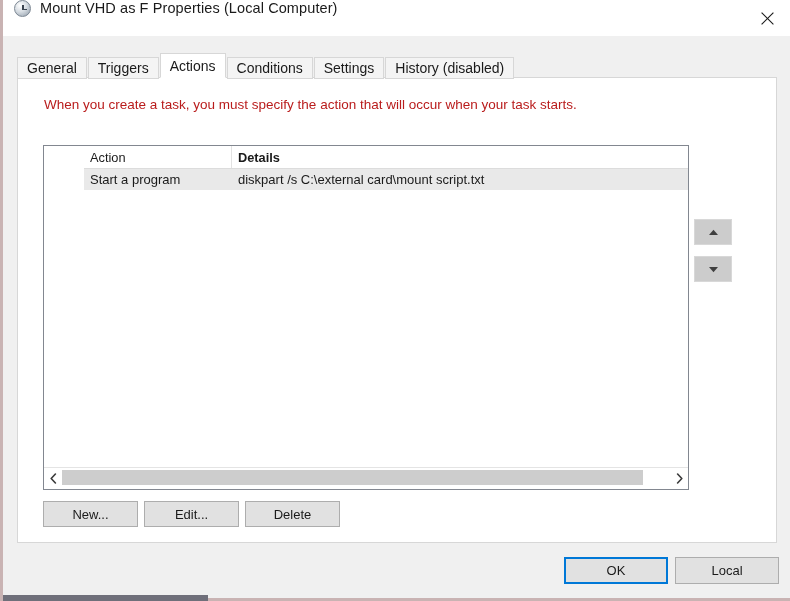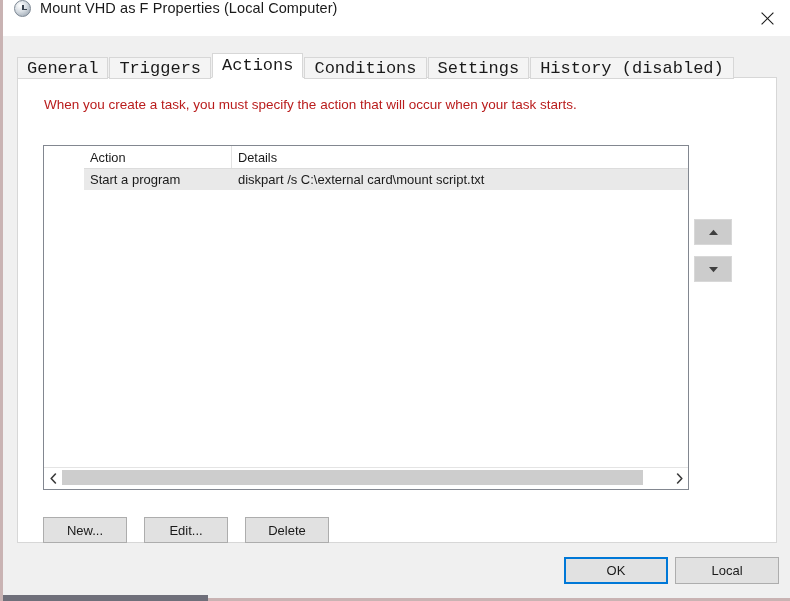--- a/index.html
+++ b/index.html
@@ -99,27 +99,26 @@
     height: 22px;
     padding: 0 9px;
     margin-right: 1px;
     box-sizing: border-box;
     background: #f4f4f4;
     border: 1px solid #d7d7d7;
     border-bottom: 1px solid #d7d7d7;
     display: flex;
     align-items: center;
     justify-content: center;
-    font-size: 17px;
+    font-size: 14px;
     color: #1a1a1a;
     white-space: nowrap;
     cursor: default;
     position: relative;
     top: 1px;
-    font-family: Liberation Mono, monospace;
   }
   .tab.selected {
     background: #ffffff;
     height: 25px;
     top: 0;
     border: 1px solid #d7d7d7;
     border-bottom: 1px solid #ffffff;
     z-index: 4;
   }
 
@@ -169,21 +168,21 @@
     display: flex;
     align-items: center;
     padding-left: 6px;
     font-size: 12.8px;
     color: #1a1a1a;
     border-right: 1px solid #e2e2e2;
     cursor: default;
     white-space: nowrap;
   }
   .lv-th.col-action { width: 148px; }
-  .lv-th.col-details { flex: 1 1 auto; border-right: none; }
+  .lv-th.col-details { flex: 1 1 auto; border-right: none; font-weight: bold; }
 
   .lv-row {
     display: flex;
     height: 21px;
     align-items: center;
     background: #e9e9e9;
     cursor: default;
   }
   .lv-cell {
     box-sizing: border-box;
@@ -265,23 +264,23 @@
     color: #1a1a1a;
     display: flex;
     align-items: center;
     justify-content: center;
     cursor: default;
     white-space: nowrap;
     font-family: "Liberation Sans", sans-serif;
   }
   .btn-new, .btn-edit, .btn-delete {
     position: absolute;
-    width: 84px;
+    width: 95px;
     height: 26px;
-    top: 439px;
+    top: 423px;
   }
   .btn-new    { left: 25px; }
   .btn-edit   { left: 126px; }
   .btn-delete { left: 227px; }
 
   
   .btn-ok, .btn-cancel {
     position: absolute;
     width: 104px;
     height: 27px;

